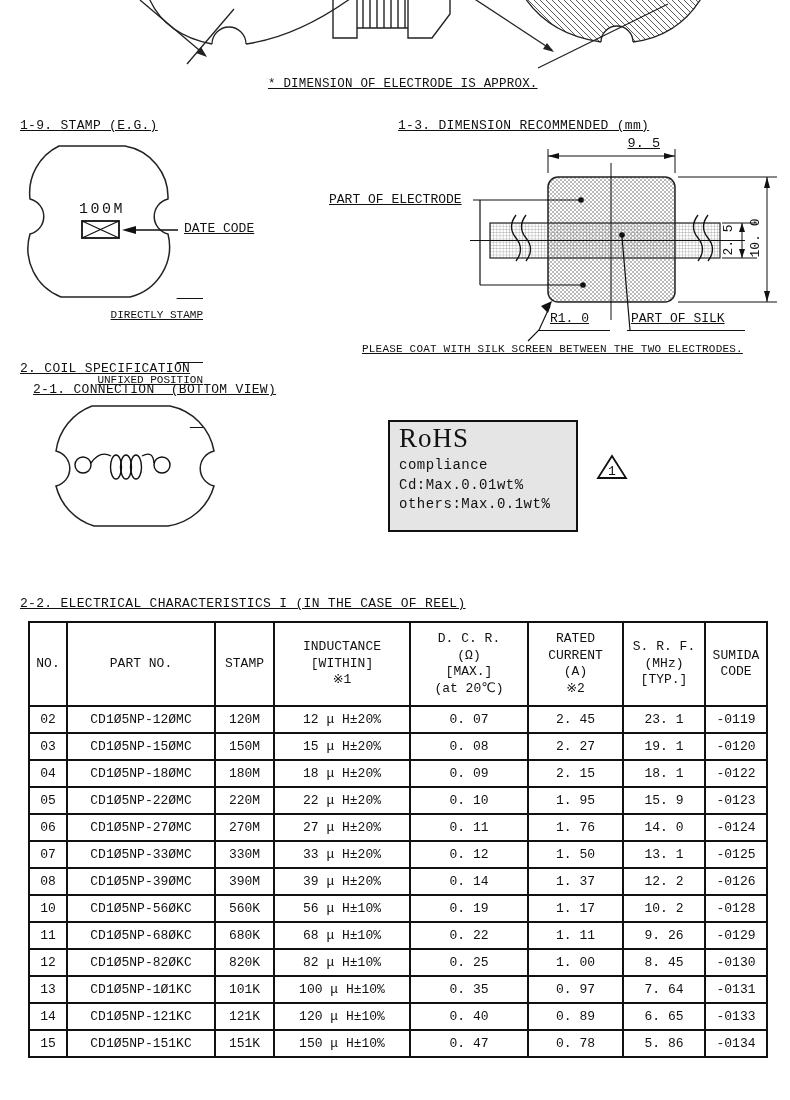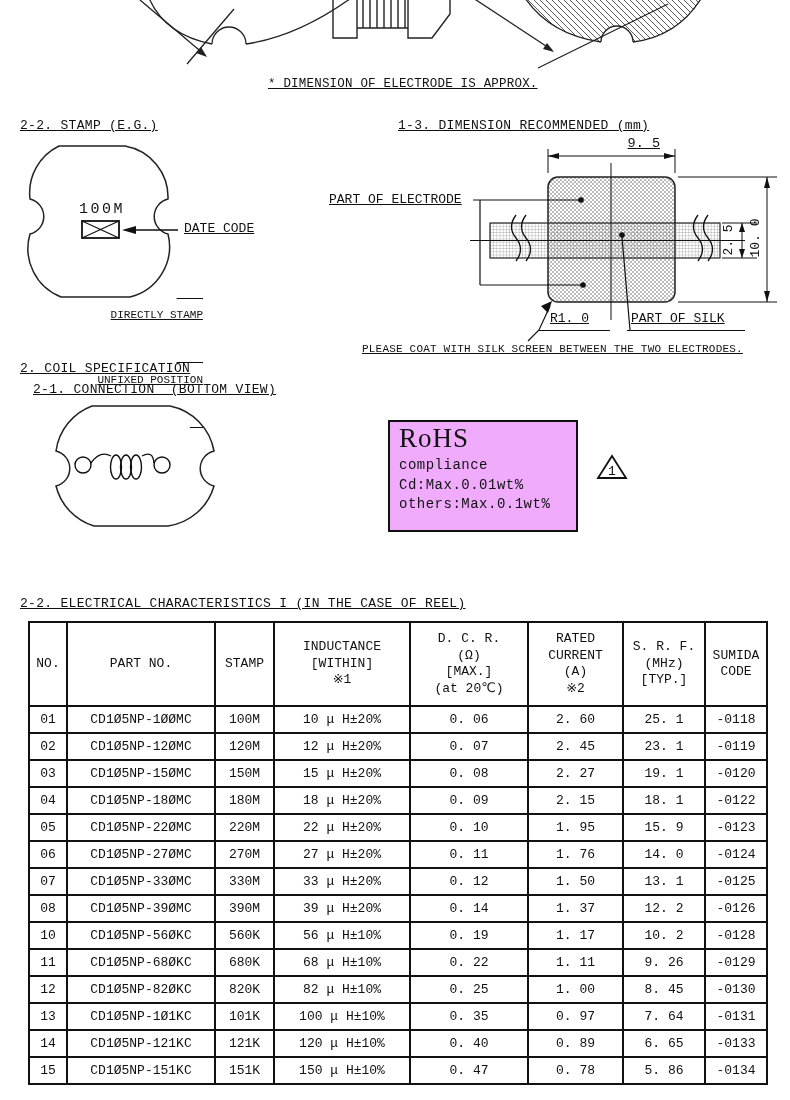--- a/index.html
+++ b/index.html
@@ -8,21 +8,21 @@
   .page{position:relative;width:790px;height:1100px;overflow:hidden;background:#fff;}
   .abs{position:absolute;white-space:pre;text-decoration:underline;}
   .h13{font-size:13px;letter-spacing:.3px;}
   .h12{font-size:11px;letter-spacing:.2px;}
   svg{position:absolute;overflow:visible;}
   .lbl{font-size:13px;}
   .underline{border-bottom:1.5px solid #111;height:20px;}
   .vdim{position:absolute;text-align:center;font-size:13px;transform:rotate(-90deg);}
   .caption{text-align:right;font-size:11px;line-height:21.5px;}
   
-  .rohs{position:absolute;left:388px;top:420px;width:190px;height:112px;border:2.5px solid #111;box-sizing:border-box;background:#f0abfc;}
+  .rohs{position:absolute;left:388px;top:420px;width:190px;height:112px;border:2.5px solid #111;box-sizing:border-box;background:#e5e5e5;}
   .rohs .title{font-family:"Liberation Serif","DejaVu Serif",serif;font-size:27px;letter-spacing:1px;margin:1px 0 2px 9px;}
   .rohs .line{font-size:14px;line-height:19.5px;margin-left:9px;letter-spacing:.5px;}
   
   table.elec{position:absolute;left:28px;top:621px;width:738px;border-collapse:collapse;table-layout:fixed;
              font-family:"Liberation Mono","DejaVu Sans","DejaVu Sans Mono",monospace;}
   table.elec th,table.elec td{border:2px solid #111;text-align:center;vertical-align:middle;padding:0;font-weight:normal;font-size:13px;color:#111;overflow:hidden;}
   table.elec thead th{height:82px;}
   table.elec tbody td{height:25px;}
   table.elec .hl{line-height:16.5px;}
 </style>
@@ -67,21 +67,21 @@
       <path d="M601,42 A14,14 0 0 1 633,42"></path>
       <path d="M633,42 Q682,36 706,-10"></path>
       <path d="M470,-4 L552,50"></path>
       <path d="M668,4 L538,68"></path>
     </g>
     <polygon points="554,52 543,49 547,43" fill="#222"></polygon>
   </svg>
 
   <div class="abs h12" style="left:268px;top:77px;font-size:12.5px">* DIMENSION OF ELECTRODE IS APPROX.</div>
 
-  <div class="abs h13" style="left:20px;top:118px">2-2. STAMP (E.G.)</div>
+  <div class="abs h13" style="left:20px;top:118px">1-9. STAMP (E.G.)</div>
   <div class="abs h13" style="left:398px;top:118px">1-3. DIMENSION RECOMMENDED (mm)</div>
 
   <svg style="left:28px;top:142px" width="250" height="165" viewBox="0 0 250 165">
     <path d="M31,4 L97,4 A52,52 0 0 1 140,57 A18,18 0 0 0 140,92 A52,52 0 0 1 102,155 L33,155 A52,52 0 0 1 2,92 A18,18 0 0 0 2,57 A52,52 0 0 1 31,4 Z" fill="none" stroke="#222" stroke-width="1.5"></path>
     <text x="74" y="71" font-size="15" letter-spacing="2.5" text-anchor="middle" fill="#111">100M</text>
     <g stroke="#111" fill="none">
       <rect x="54" y="79" width="37" height="17" stroke-width="1.8"></rect>
       <path d="M54,79 L91,96 M54,96 L91,79" stroke-width="1.2"></path>
     </g>
     <polygon points="94,88 108,84 108,92" fill="#111"></polygon>
@@ -222,30 +222,20 @@
           <div class="hl">[TYP.]</div>
         </th>
         <th>
           <div class="hl">SUMIDA</div>
           <div class="hl">CODE</div>
         </th>
       </tr>
     </thead>
     <tbody id="tbody">
         <tr>
-          <td>01</td>
-          <td>CD1Ø5NP-1ØØMC</td>
-          <td>100M</td>
-          <td>10 μ H±20%</td>
-          <td>0. 06</td>
-          <td>2. 60</td>
-          <td>25. 1</td>
-          <td>-0118</td>
-        </tr>
-        <tr>
           <td>02</td>
           <td>CD1Ø5NP-12ØMC</td>
           <td>120M</td>
           <td>12 μ H±20%</td>
           <td>0. 07</td>
           <td>2. 45</td>
           <td>23. 1</td>
           <td>-0119</td>
         </tr>
         <tr>

